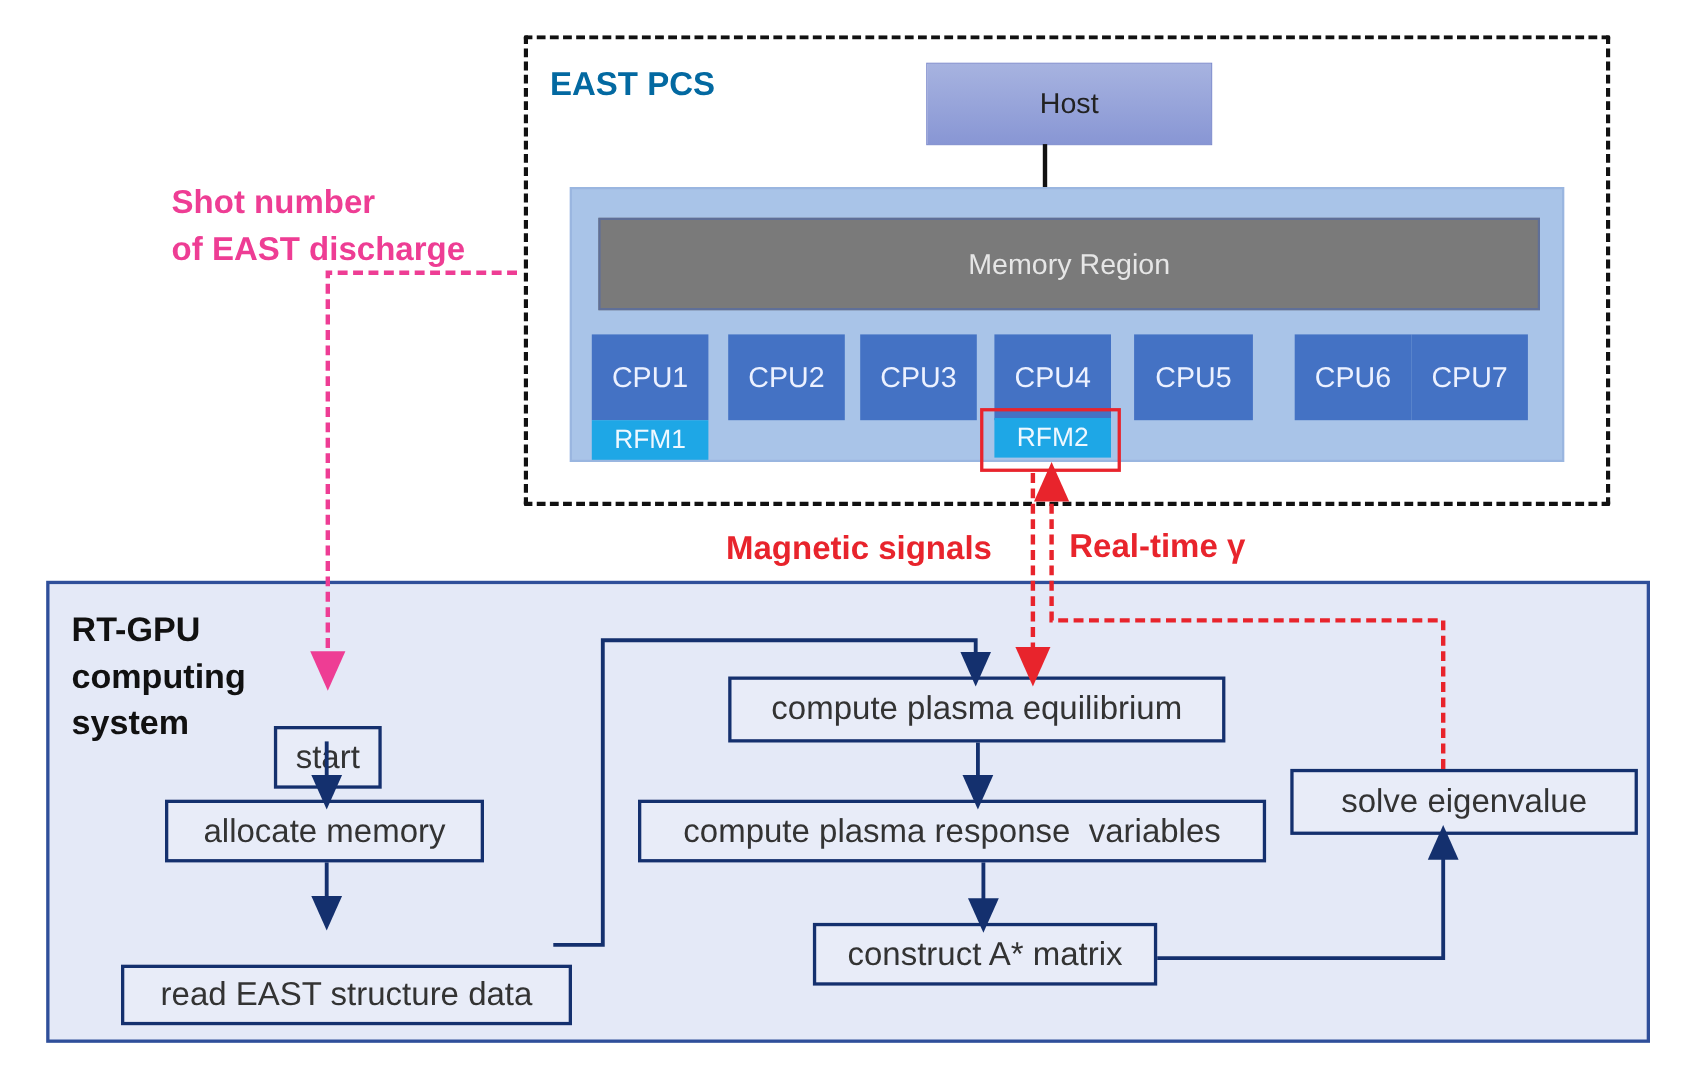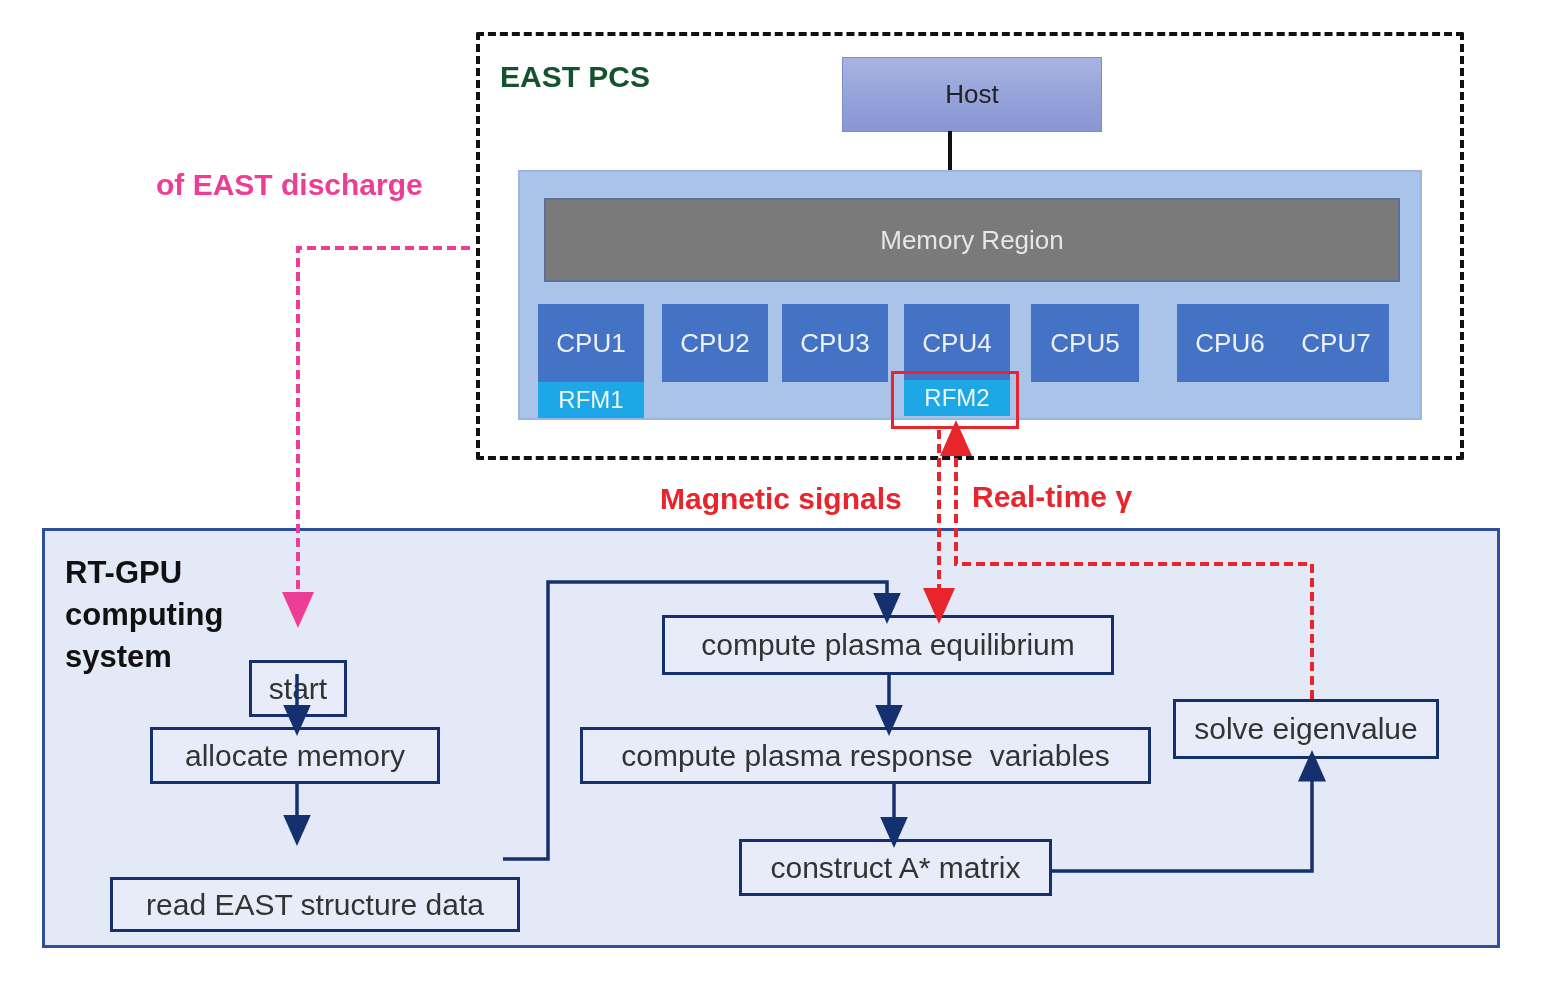--- a/index.html
+++ b/index.html
@@ -1,19 +1,19 @@
 <!DOCTYPE html>
 <html><head>
 <meta charset="utf-8">
 <style>
   html,body{margin:0;padding:0;background:#ffffff;}
   body{width:1545px;height:993px;position:relative;overflow:hidden;font-family:"Liberation Sans",sans-serif;}
   .abs{position:absolute;box-sizing:border-box;}
   #pcs-box{left:476px;top:32px;width:988px;height:428px;border:4px dashed #111;border-radius:2px;}
-  #pcs-title{left:500px;top:60px;font-size:30px;font-weight:bold;color:#14532d;}
+  #pcs-title{left:500px;top:60px;font-size:30px;font-weight:bold;color:#0369a1;}
   #host{left:842px;top:57px;width:260px;height:75px;background:linear-gradient(#a7b3e0,#8896d4);border:1px solid #7d8bcc;display:flex;align-items:center;justify-content:center;font-size:26px;color:#222;}
   #host-line{left:948px;top:131px;width:4px;height:40px;background:#111;}
   #bus{left:518px;top:170px;width:904px;height:250px;background:#a9c4e8;border:2px solid #9ab6e0;}
   #mem{left:544px;top:198px;width:856px;height:84px;background:#7a7a7a;border:2px solid #5f6f98;display:flex;align-items:center;justify-content:center;font-size:26px;color:#e6e6e6;}
   .cpu{top:304px;height:78px;background:#4472c4;color:#ecf1ff;font-size:26px;display:flex;align-items:center;justify-content:center;}
   .rfm{top:382px;height:36px;background:#1ea7e6;color:#eef8ff;font-size:24px;display:flex;align-items:center;justify-content:center;}
   #rfm2-hl{left:891px;top:371px;width:128px;height:58px;border:3px solid #e8242c;}
   #shot-label{left:156px;top:164px;font-size:30px;font-weight:bold;color:#ee3d94;line-height:42px;}
   #mag-label{left:660px;top:482px;font-size:30px;font-weight:bold;color:#e8242c;}
   #rt-label{left:972px;top:480px;font-size:30px;font-weight:bold;color:#e8242c;}
@@ -38,40 +38,41 @@
 <div class="abs cpu" style="left:904px;width:106px;">CPU4</div>
 <div class="abs cpu" style="left:1031px;width:108px;">CPU5</div>
 <div class="abs cpu" style="left:1177px;width:106px;">CPU6</div>
 <div class="abs cpu" style="left:1283px;width:106px;">CPU7</div>
 
 <div class="abs rfm" style="left:538px;width:106px;">RFM1</div>
 <div class="abs rfm" style="left:904px;width:106px;top:380px;">RFM2</div>
 <div class="abs" id="rfm2-hl"></div>
 
 <div class="abs" id="shot-label">
+  <div>Shot number</div>
   <div>of EAST discharge</div>
 </div>
 
 <div class="abs" id="gpu-box"></div>
 <div class="abs" id="gpu-title">
   <div>RT-GPU</div>
   <div>computing</div>
   <div>system</div>
 </div>
 
 <div class="abs" id="mag-label">Magnetic signals</div>
 <div class="abs" id="rt-label">Real-time γ</div>
 
 <div class="abs step" style="left:249px;top:617px;width:98px;height:57px;margin-top:43px;">start</div>
 <div class="abs step" style="left:150px;top:727px;width:290px;height:57px;">allocate memory</div>
 <div class="abs step" style="left:110px;top:837px;width:410px;height:55px;margin-top:40px;">read EAST structure data</div>
 <div class="abs step" style="left:662px;top:615px;width:452px;height:60px;">compute plasma equilibrium</div>
 <div class="abs step" style="left:580px;top:727px;width:571px;height:57px;">compute plasma response  variables</div>
 <div class="abs step" style="left:739px;top:839px;width:313px;height:57px;">construct A* matrix</div>
-<div class="abs step" style="left:1173px;top:699px;width:266px;height:60px;">solve eigenvalue</div>
+<div class="abs step" style="left:1173px;top:699px;width:316px;height:60px;">solve eigenvalue</div>
 
 <svg width="1545" height="993">
   <defs>
     <marker id="ah-navy" markerWidth="10" markerHeight="10" refX="5" refY="5" orient="auto">
         <path d="M0,1 L9,5 L0,9 Z" fill="#14306e"></path>
       </marker>
     <marker id="ah-pink" markerWidth="10" markerHeight="10" refX="5" refY="5" orient="auto">
         <path d="M0,1 L9,5 L0,9 Z" fill="#ee3d94"></path>
       </marker>
     <marker id="ah-red" markerWidth="10" markerHeight="10" refX="5" refY="5" orient="auto">

